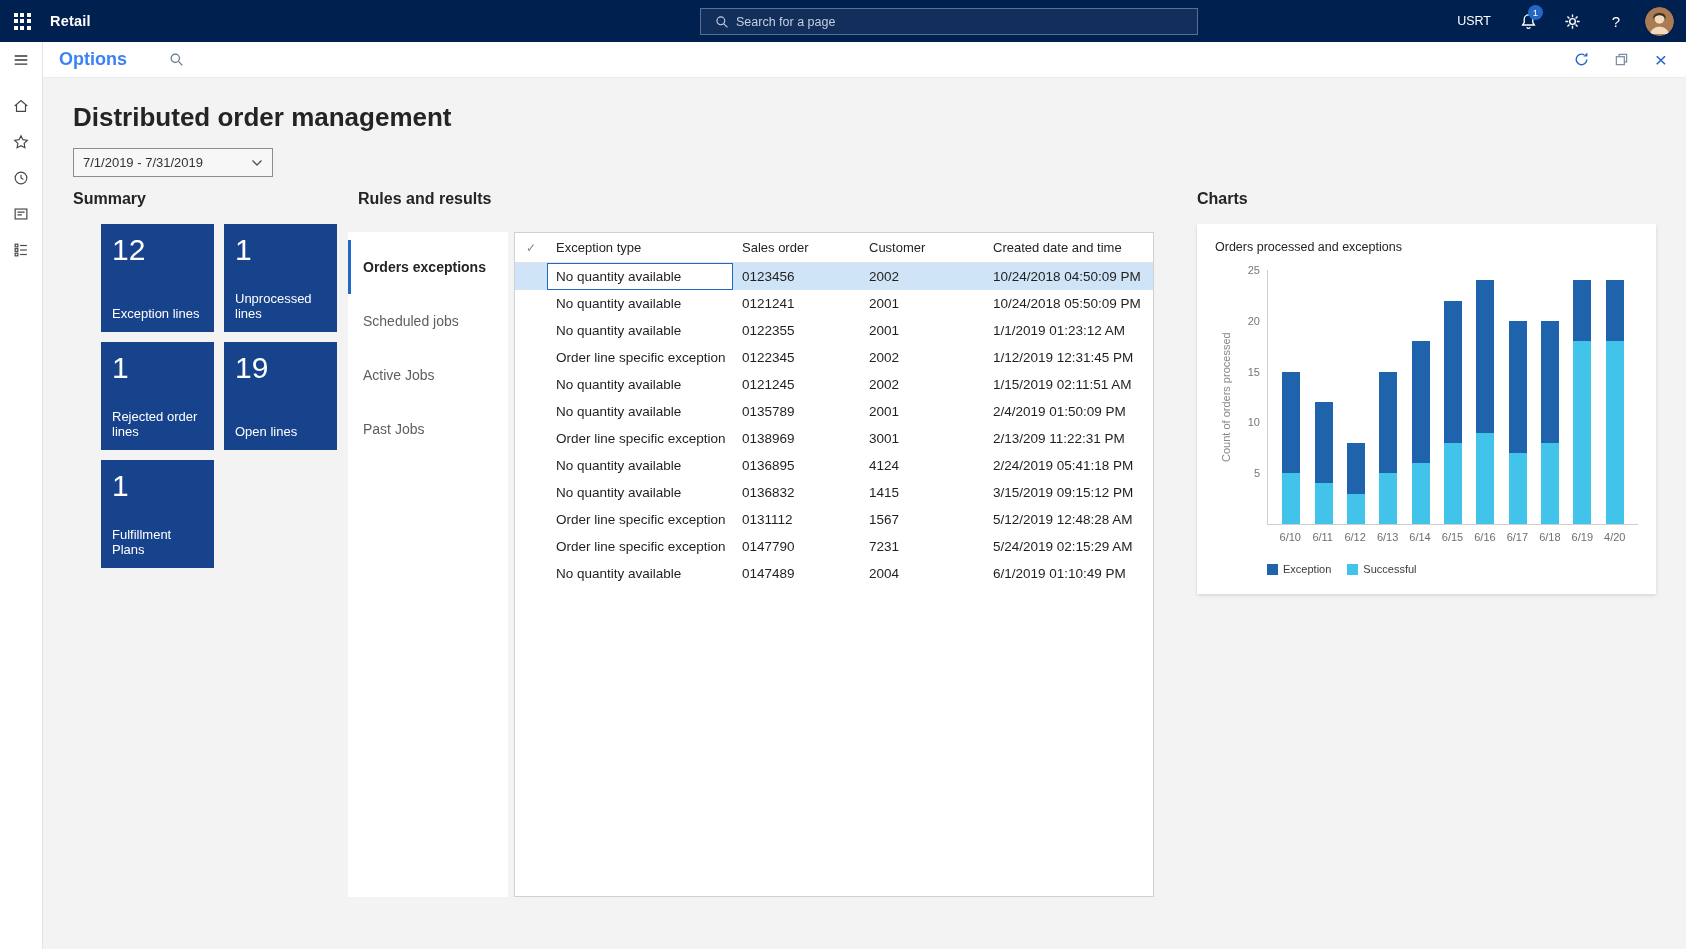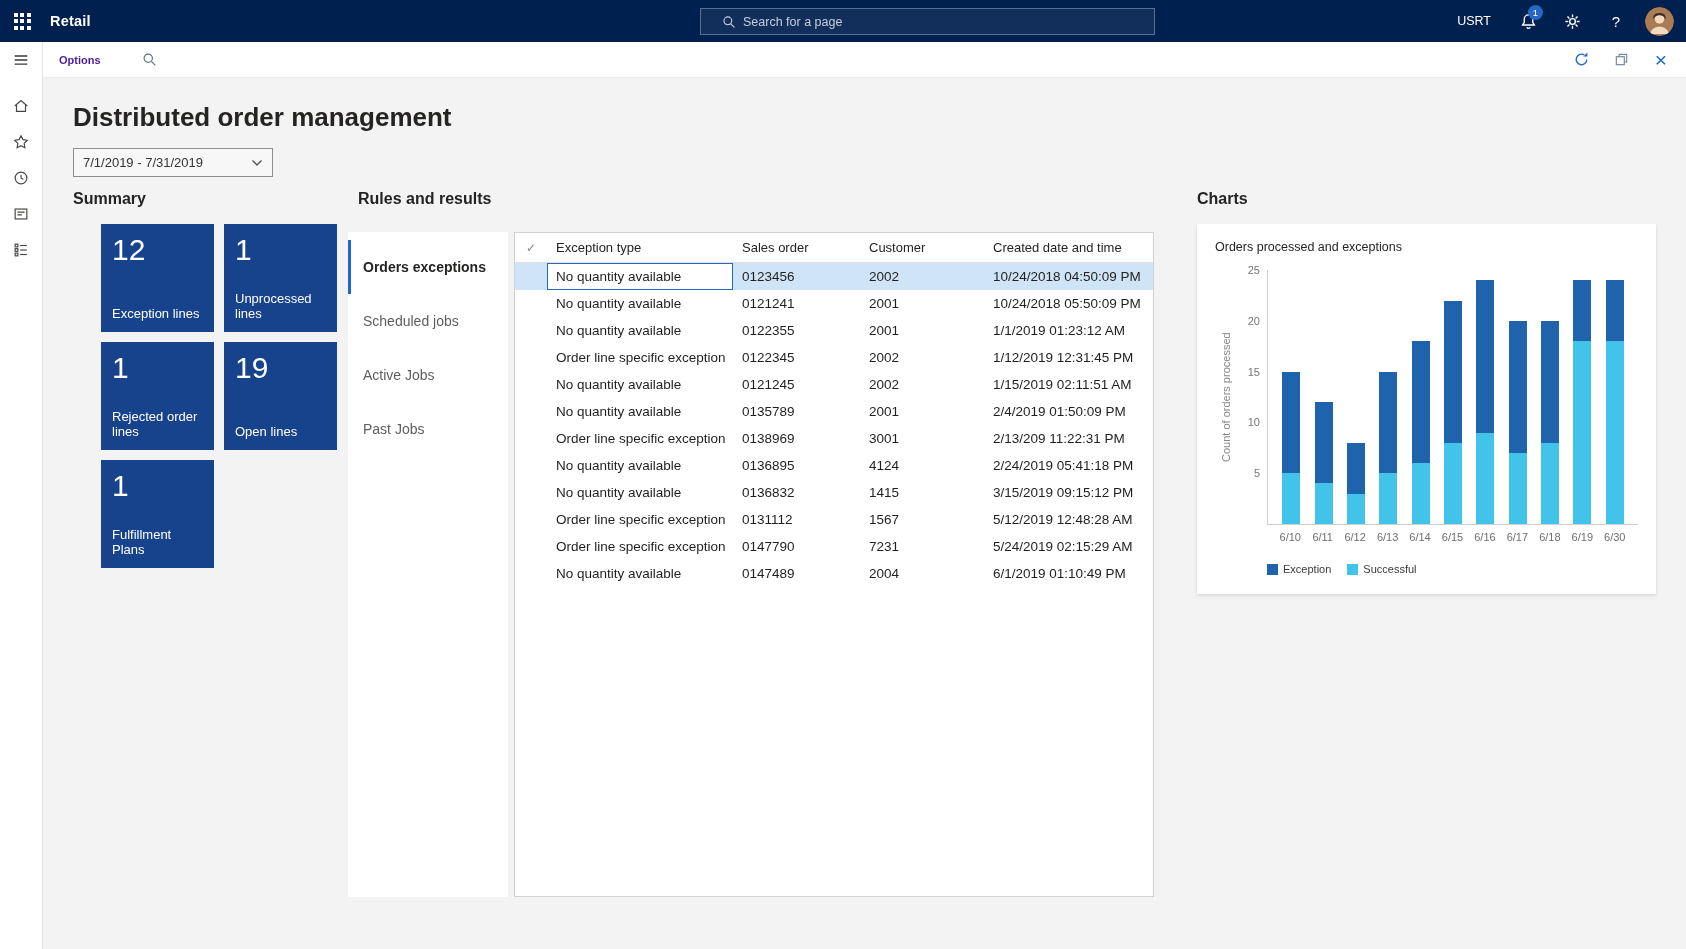--- a/index.html
+++ b/index.html
@@ -12,33 +12,33 @@
   }
   svg { display:block; }
   button { background:none; border:none; cursor:pointer; font-family:inherit; }
 
   
   .topbar { position:absolute; top:0; left:0; right:0; height:42px; background:#002050; display:flex; align-items:center; z-index:20; }
   .waffle-btn { width:44px; height:42px; display:flex; align-items:center; justify-content:center; }
   .waffle-grid { display:grid; grid-template-columns:repeat(3,4px); grid-gap:2.5px; }
   .waffle-grid span { width:4px; height:4px; background:#fff; }
   .app-name { color:#fff; font-size:14.5px; font-weight:bold; margin-left:6px; letter-spacing:.2px; }
-  .topbar-search { position:absolute; left:700px; top:8px; width:455px; height:27px; border:1px solid #5a6f94; background:rgba(255,255,255,.07); display:flex; align-items:center; padding:0 21px; }
+  .topbar-search { position:absolute; left:700px; top:8px; width:498px; height:27px; border:1px solid #5a6f94; background:rgba(255,255,255,.07); display:flex; align-items:center; padding:0 14px; }
   .topbar-search input { flex:1; background:transparent; border:none; outline:none; color:#fff; font-size:12.5px; margin-left:7px; font-family:inherit; }
   .topbar-search input::placeholder { color:#c4cede; }
   .topbar-right { position:absolute; right:8px; top:0; height:42px; display:flex; align-items:center; gap:6px; }
   .company-btn { color:#fff; font-size:12.5px; padding:3px 12px; height:42px; }
   .top-icon-btn { width:38px; height:42px; display:flex; align-items:center; justify-content:center; position:relative; color:#fff; }
   .badge { position:absolute; top:5px; right:4px; min-width:15px; height:15px; border-radius:8px; background:#2567c4; color:#fff; font-size:9.5px; display:flex; align-items:center; justify-content:center; padding:0 3px; }
   .help-btn { color:#fff; font-size:15px; }
   .avatar { width:29px; height:29px; border-radius:50%; overflow:hidden; margin:0 4px; cursor:pointer; }
 
   
   .cmdbar { position:absolute; top:42px; left:43px; right:0; height:36px; background:#fff; border-bottom:1px solid #ececec; display:flex; align-items:center; z-index:10; }
-  .options-label { font-size:11px; font-weight:bold; color:#4c1d95; margin-left:16px; cursor:pointer; }
+  .options-label { font-size:18px; font-weight:bold; color:#3b82f6; margin-left:16px; cursor:pointer; }
   .cmd-find-btn { margin-left:34px; }
   .cmdbar-right { margin-left:auto; display:flex; align-items:center; gap:10px; margin-right:10px; }
   .cmd-icon-btn { width:30px; height:30px; display:flex; align-items:center; justify-content:center; }
   .close-btn { color:#2266c9; font-size:21px; line-height:1; }
 
   
   .leftrail { position:absolute; top:42px; left:0; bottom:0; width:43px; background:#fff; border-right:1px solid #e4e4e4; display:flex; flex-direction:column; align-items:center; z-index:15; }
   .rail-btn { width:43px; height:36px; display:flex; align-items:center; justify-content:center; color:#484644; }
   .rail-icons { margin-top:10px; display:flex; flex-direction:column; }
 
@@ -445,21 +445,21 @@
           <div class="xlabel">6/10</div>
           <div class="xlabel">6/11</div>
           <div class="xlabel">6/12</div>
           <div class="xlabel">6/13</div>
           <div class="xlabel">6/14</div>
           <div class="xlabel">6/15</div>
           <div class="xlabel">6/16</div>
           <div class="xlabel">6/17</div>
           <div class="xlabel">6/18</div>
           <div class="xlabel">6/19</div>
-          <div class="xlabel">6/30</div>
+          <div class="xlabel">4/20</div>
         </div>
       <div class="legend">
           <span class="legend-item">
             <span class="sw" style="background: rgb(31, 99, 173);"></span>
             <span>Exception</span>
           </span>
           <span class="legend-item">
             <span class="sw" style="background: rgb(66, 195, 234);"></span>
             <span>Successful</span>
           </span>

